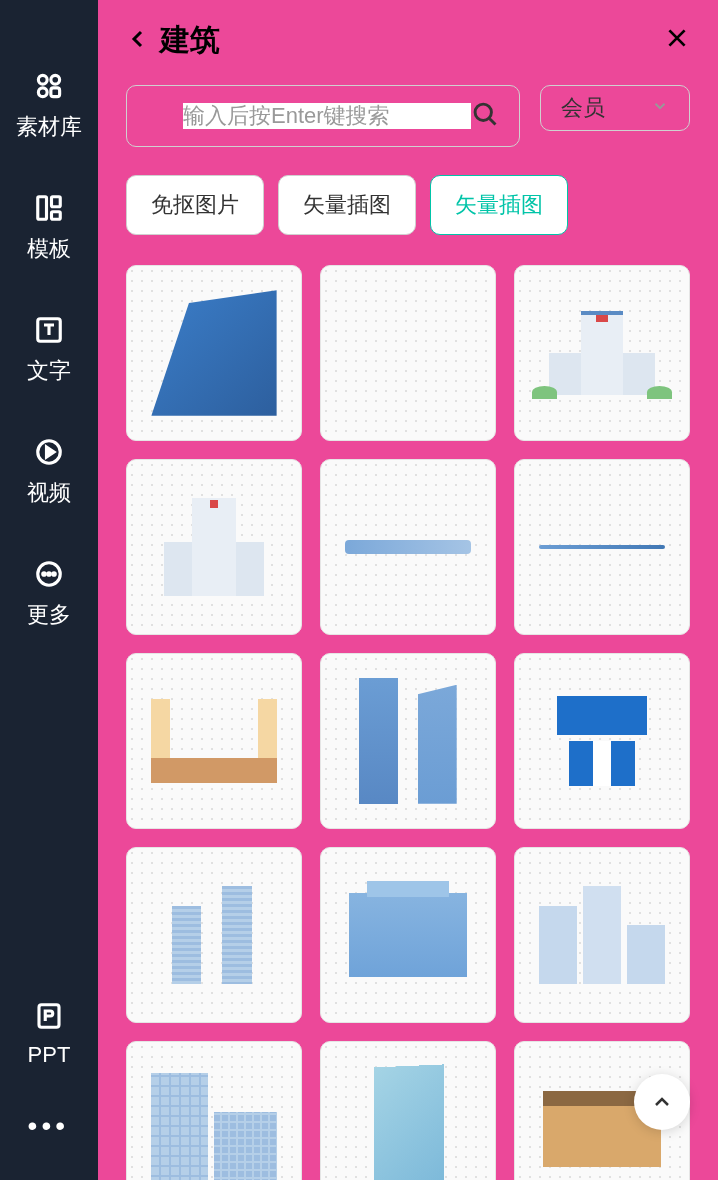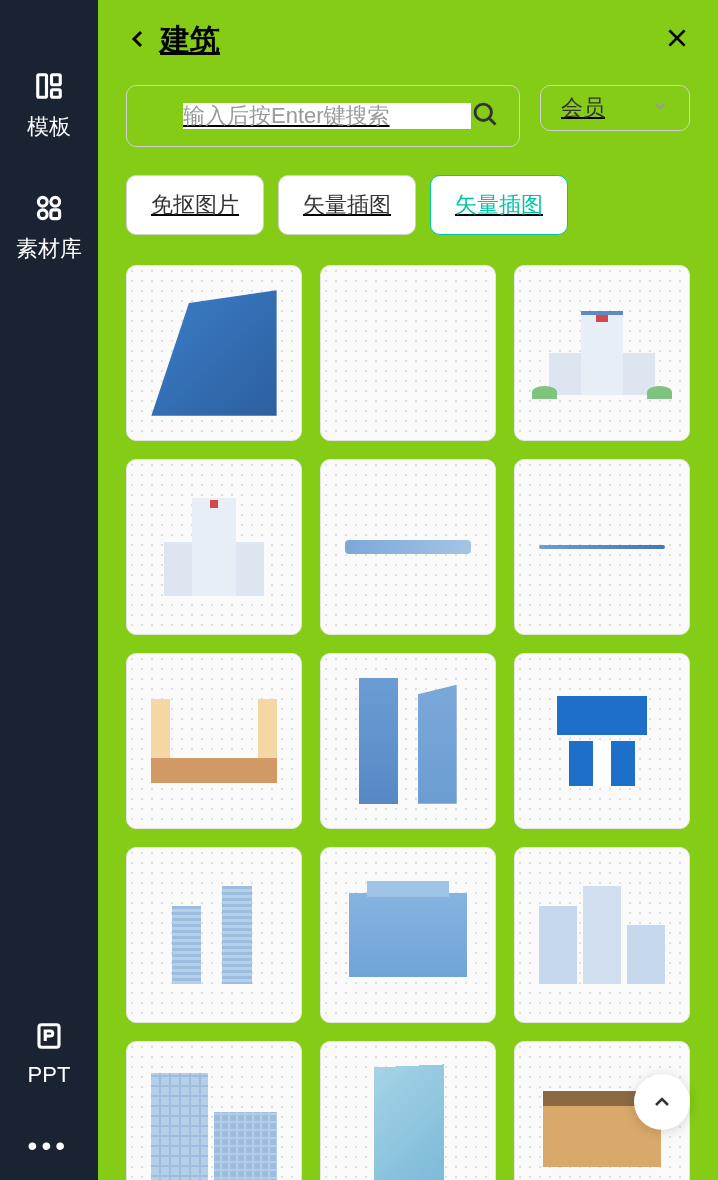--- a/index.html
+++ b/index.html
@@ -2,25 +2,25 @@
 <html><head>
   <meta charset="utf-8">
   <style>
     * { margin: 0; padding: 0; box-sizing: border-box; }
     body { font-family: -apple-system, "PingFang SC", "Microsoft YaHei", sans-serif; background: #fff; width: 718px; height: 1180px; overflow: hidden; display: flex; }
     
     .sidebar { width: 140px; background: #1a2332; display: flex; flex-direction: column; align-items: center; padding-top: 50px; }
     .sidebar-top { flex: 1; }
     .sidebar-item { display: flex; flex-direction: column; align-items: center; gap: 10px; padding: 20px 0 30px; cursor: pointer; color: #fff; width: 100%; }
     .sidebar-item-label { font-size: 22px; }
-    .sidebar-bottom { padding-bottom: 2px; }
+    .sidebar-bottom { padding-bottom: 22px; }
     .sidebar-icon { width: 32px; height: 32px; display: flex; align-items: center; justify-content: center; }
     .more-dots { color: #fff; font-size: 28px; letter-spacing: 4px; padding: 12px 0 16px; cursor: pointer; }
     
-    .main { flex: 1; background: #84cc16; padding: 20px 28px; position: relative; text-decoration: underline; }
+    .main { flex: 1; background: #ec4899; padding: 20px 28px; position: relative; }
     .header { display: flex; align-items: center; justify-content: space-between; margin-bottom: 24px; }
     .header-left { display: flex; align-items: center; gap: 10px; }
     .back-chevron { font-size: 30px; color: #000; cursor: pointer; font-weight: bold; }
     .page-title { font-size: 30px; font-weight: bold; color: #000; }
     .close-btn { font-size: 32px; color: #000; cursor: pointer; }
     
     .search-row { display: flex; gap: 20px; margin-bottom: 28px; }
     .search-box { flex: 1; display: flex; align-items: center; border: 1px solid #d0d0d0; border-radius: 10px; padding: 0 20px; height: 62px; }
     .search-input { flex: 1; border: none; outline: none; font-size: 22px; color: #333; margin-left: 36px; }
     .search-input::placeholder { color: #999; }
@@ -85,37 +85,66 @@
     .t15-body { position: absolute; top: 20%; width: 100%; height: 80%; background: #d9a86b; }
   </style>
 </head>
 <body>
 
 <div class="sidebar">
   <div class="sidebar-top">
     <div class="sidebar-item">
       <span class="sidebar-icon">
         <svg viewBox="0 0 24 24" width="30" height="30" fill="none" stroke="#fff" stroke-width="2.5">
-            <rect x="3" y="3" width="7" height="18" rx="1"></rect>
-            <rect x="14" y="3" width="7" height="8" rx="1"></rect>
-            <rect x="14" y="15" width="7" height="6" rx="1"></rect>
-          </svg>
-      </span>
-      <span class="sidebar-item-label">模板</span>
-    </div>
-    <div class="sidebar-item">
-      <span class="sidebar-icon">
-        <svg viewBox="0 0 24 24" width="30" height="30" fill="none" stroke="#fff" stroke-width="2.5">
             <circle cx="7" cy="7" r="3.5"></circle>
             <circle cx="17" cy="7" r="3.5"></circle>
             <circle cx="7" cy="17" r="3.5"></circle>
             <rect x="13.5" y="13.5" width="7" height="7" rx="2"></rect>
           </svg>
       </span>
       <span class="sidebar-item-label">素材库</span>
+    </div>
+    <div class="sidebar-item">
+      <span class="sidebar-icon">
+        <svg viewBox="0 0 24 24" width="30" height="30" fill="none" stroke="#fff" stroke-width="2.5">
+            <rect x="3" y="3" width="7" height="18" rx="1"></rect>
+            <rect x="14" y="3" width="7" height="8" rx="1"></rect>
+            <rect x="14" y="15" width="7" height="6" rx="1"></rect>
+          </svg>
+      </span>
+      <span class="sidebar-item-label">模板</span>
+    </div>
+    <div class="sidebar-item">
+      <span class="sidebar-icon">
+        <svg viewBox="0 0 24 24" width="30" height="30" fill="none" stroke="#fff" stroke-width="2.5">
+            <rect x="3" y="3" width="18" height="18" rx="2"></rect>
+            <path d="M8 8h8M12 8v8"></path>
+          </svg>
+      </span>
+      <span class="sidebar-item-label">文字</span>
+    </div>
+    <div class="sidebar-item">
+      <span class="sidebar-icon">
+        <svg viewBox="0 0 24 24" width="30" height="30" fill="none" stroke="#fff" stroke-width="2.5">
+            <circle cx="12" cy="12" r="9"></circle>
+            <path d="M10 8l6 4-6 4V8z" fill="#fff"></path>
+          </svg>
+      </span>
+      <span class="sidebar-item-label">视频</span>
+    </div>
+    <div class="sidebar-item">
+      <span class="sidebar-icon">
+        <svg viewBox="0 0 24 24" width="30" height="30" fill="none" stroke="#fff" stroke-width="2.5">
+            <circle cx="12" cy="12" r="9"></circle>
+            <circle cx="8" cy="12" r="1" fill="#fff"></circle>
+            <circle cx="12" cy="12" r="1" fill="#fff"></circle>
+            <circle cx="16" cy="12" r="1" fill="#fff"></circle>
+          </svg>
+      </span>
+      <span class="sidebar-item-label">更多</span>
     </div>
   </div>
   <div class="sidebar-bottom">
     <div class="sidebar-item">
       <span class="sidebar-icon">
         <svg viewBox="0 0 24 24" width="30" height="30" fill="none" stroke="#fff" stroke-width="2.5">
             <rect x="4" y="3" width="16" height="18" rx="2"></rect>
             <path d="M9 8h4a2 2 0 010 4H9V8zm0 4v4"></path>
           </svg>
       </span>

